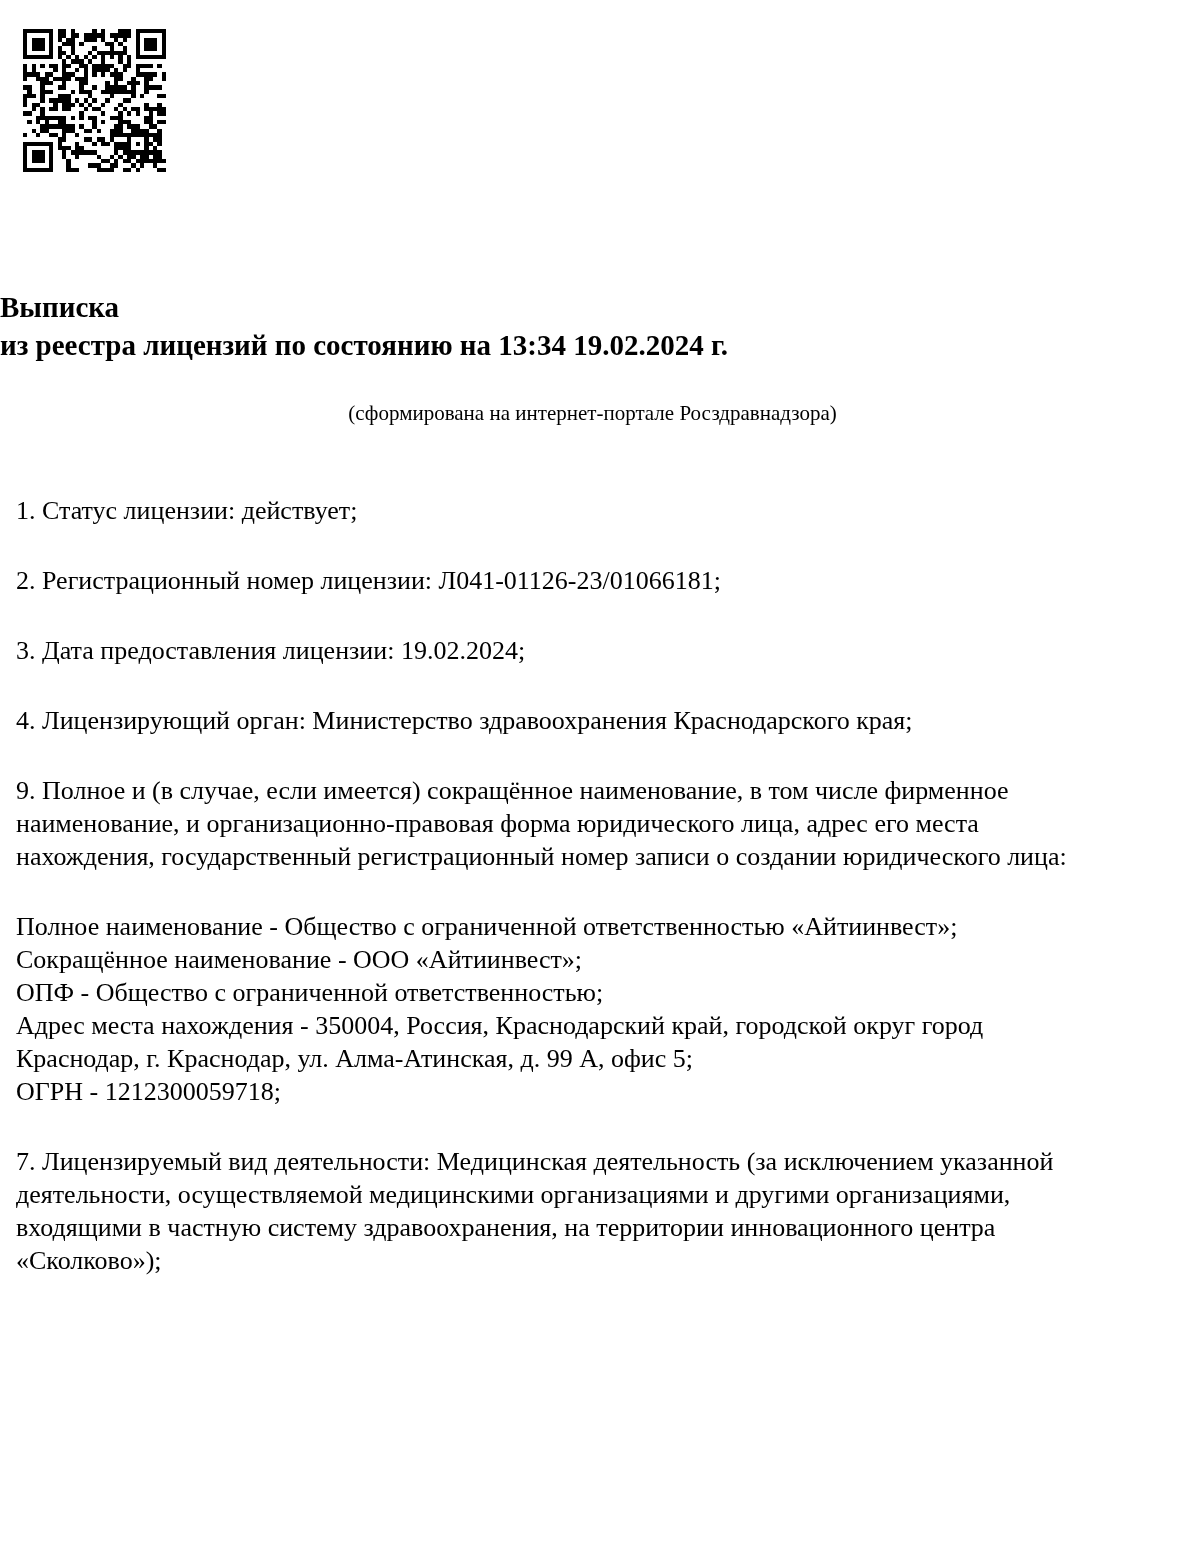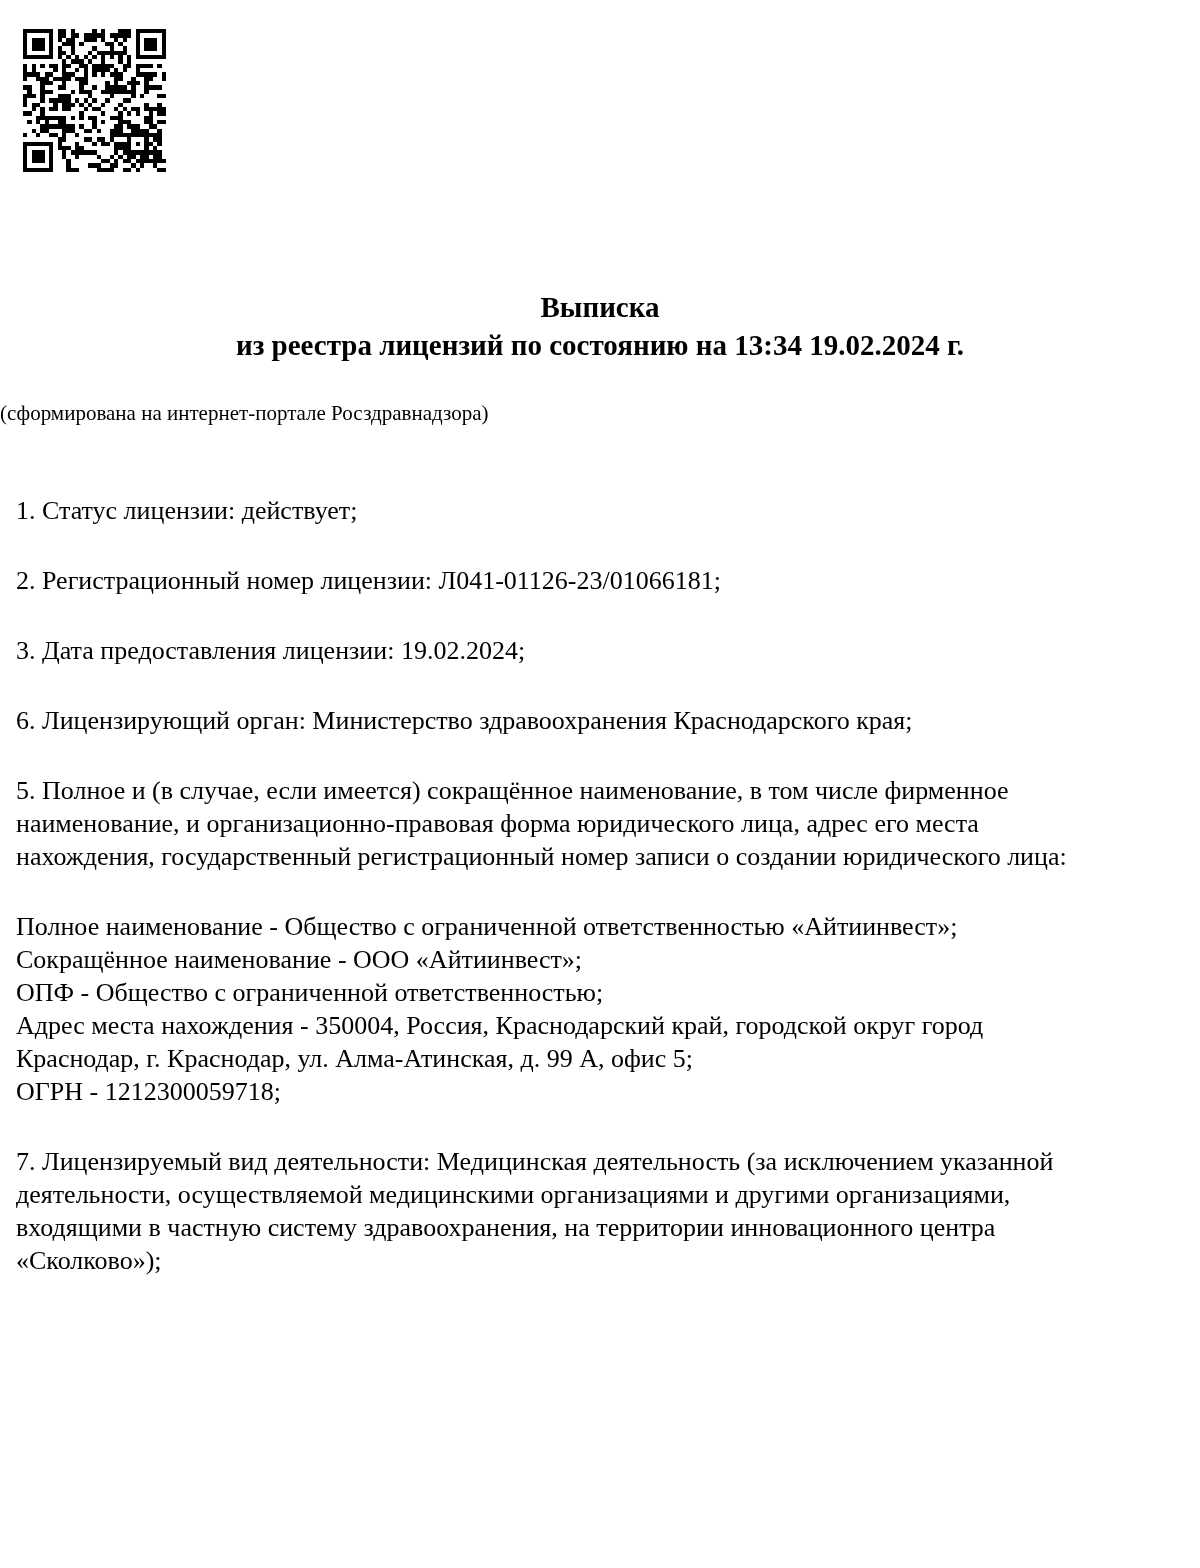--- a/index.html
+++ b/index.html
@@ -24,32 +24,31 @@
     width: 143px;
     height: 143px;
   }
   .qr svg { display: block; width: 100%; height: 100%; }
 
   .title {
     position: absolute;
     top: 288px;
     left: 0;
     right: 0;
-    text-align: center;
     font-weight: bold;
     font-size: 29px;
     line-height: 38px;
   }
 
   .subtitle {
     position: absolute;
     top: 400px;
     left: 0;
     right: 15px;
-    text-align: left;
+    text-align: center;
     font-size: 21px;
     line-height: 26px;
   }
 
   .body-text {
     position: absolute;
     top: 494px;
     left: 16px;
     width: 1180px;
     font-size: 26px;
@@ -606,22 +605,22 @@
 
 <div class="title pre">Выписка
 из реестра лицензий по состоянию на 13:34 19.02.2024 г.</div>
 
 <div class="subtitle">(сформирована на интернет-портале Росздравнадзора)</div>
 
 <div class="body-text">
   <div class="para pre">1. Статус лицензии: действует;</div>
   <div class="para pre">2. Регистрационный номер лицензии: Л041-01126-23/01066181;</div>
   <div class="para pre">3. Дата предоставления лицензии: 19.02.2024;</div>
-  <div class="para pre">6. Лицензирующий орган: Министерство здравоохранения Краснодарского края;</div>
-  <div class="para pre">5. Полное и (в случае, если имеется) сокращённое наименование, в том числе фирменное
+  <div class="para pre">4. Лицензирующий орган: Министерство здравоохранения Краснодарского края;</div>
+  <div class="para pre">9. Полное и (в случае, если имеется) сокращённое наименование, в том числе фирменное
 наименование, и организационно-правовая форма юридического лица, адрес его места
 нахождения, государственный регистрационный номер записи о создании юридического лица:</div>
   <div class="para pre">Полное наименование - Общество с ограниченной ответственностью «Айтиинвест»;
 Сокращённое наименование - ООО «Айтиинвест»;
 ОПФ - Общество с ограниченной ответственностью;
 Адрес места нахождения - 350004, Россия, Краснодарский край, городской округ город
 Краснодар, г. Краснодар, ул. Алма-Атинская, д. 99 А, офис 5;
 ОГРН - 1212300059718;</div>
   <div class="para pre">7. Лицензируемый вид деятельности: Медицинская деятельность (за исключением указанной
 деятельности, осуществляемой медицинскими организациями и другими организациями,

